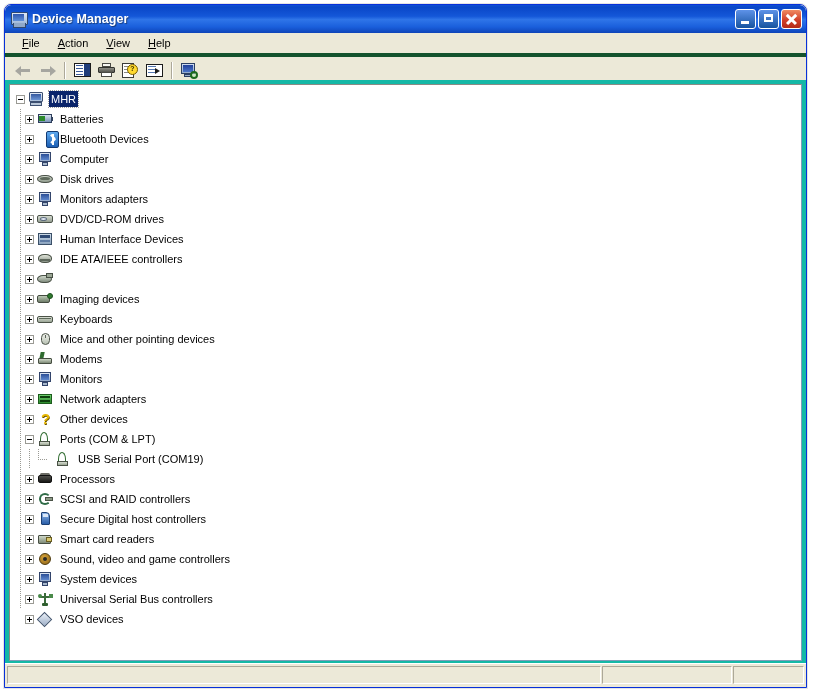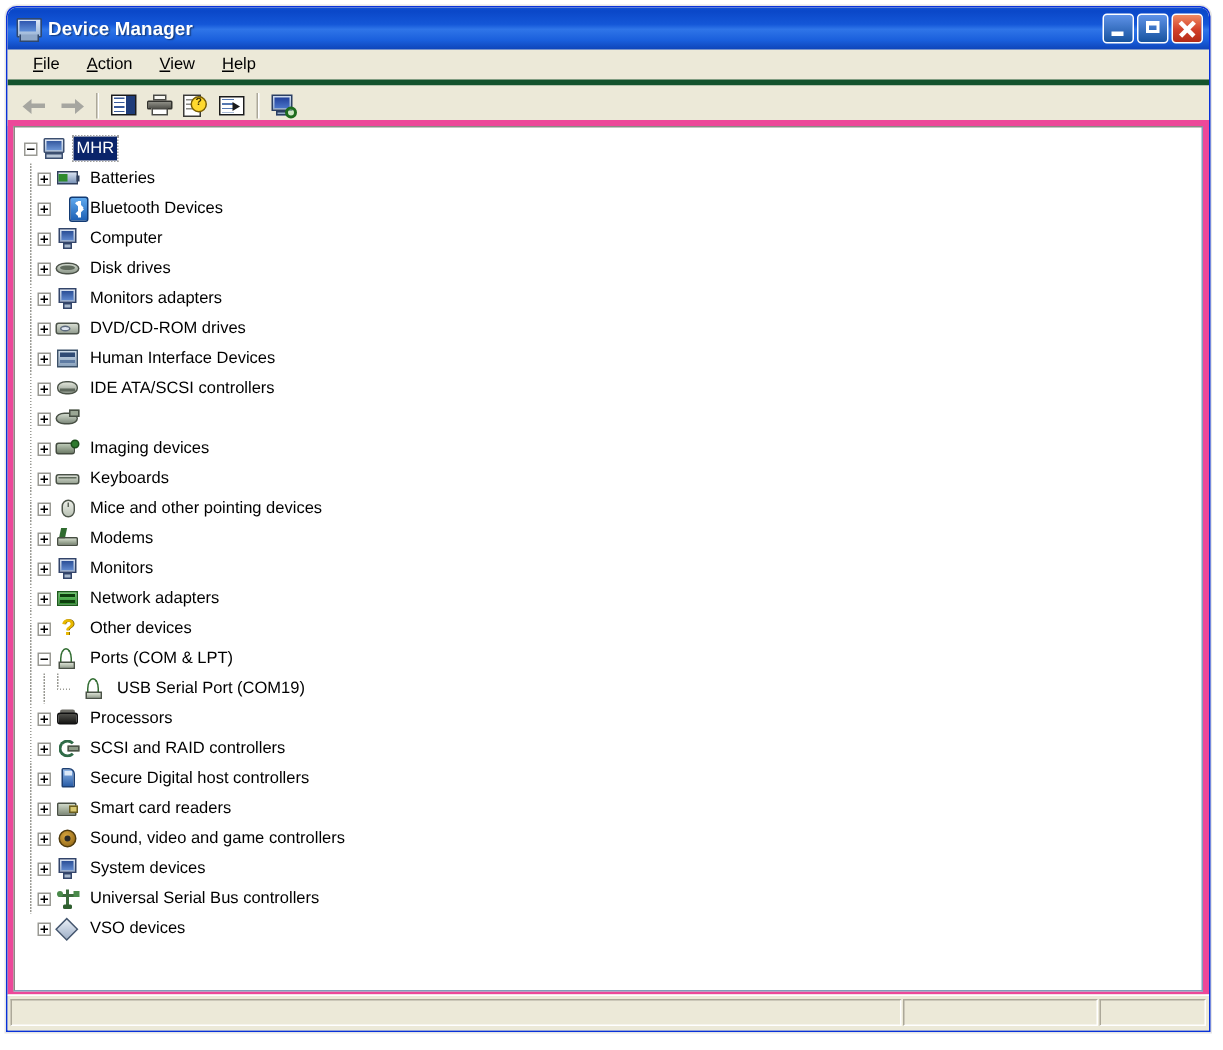--- a/index.html
+++ b/index.html
@@ -154,21 +154,21 @@
     background:linear-gradient(to bottom,#21409a,#4a74c8);}
   .ic-scan .b2{position:absolute;left:3px;top:11px;width:8px;height:3px;
     background:#97adc9;border:1px solid #2b3f63;box-sizing:border-box;}
   .ic-scan .glass{position:absolute;right:-1px;bottom:-1px;width:8px;height:8px;
     border:2px solid #1d6b1d;border-radius:50%;background:rgba(180,230,180,0.55);
     box-sizing:border-box;}
 
   
   .client{
     position:absolute;left:0;right:0;top:75px;bottom:24px;
-    background:#ec4899;padding:4px 4px 2px 4px;box-sizing:border-box;
+    background:#14b8a6;padding:4px 4px 2px 4px;box-sizing:border-box;
   }
   .treepane{
     width:100%;height:100%;background:#fff;box-sizing:border-box;
     border:1px solid #7f9db9;
     border-top-color:#8a8a84;border-left-color:#8a8a84;
     overflow:hidden;position:relative;
   }
   .tree{padding:4px 0 0 6px;}
 
   .row{height:20px;display:flex;align-items:center;position:relative;
@@ -551,21 +551,21 @@
           <div class="lbl">Human Interface Devices</div>
         </div>
 
         <div class="row">
           <div class="guide v" style="width:9px"></div>
           <div class="exp plus"></div>
           <div class="ico i-ide">
             <div class="id1"></div>
               <div class="id2"></div>
           </div>
-          <div class="lbl">IDE ATA/SCSI controllers</div>
+          <div class="lbl">IDE ATA/IEEE controllers</div>
         </div>
 
         <div class="row">
           <div class="guide v" style="width:9px"></div>
           <div class="exp plus"></div>
           <div class="ico i-1394">
             <div class="f1"></div>
               <div class="f2"></div>
           </div>
         </div>

